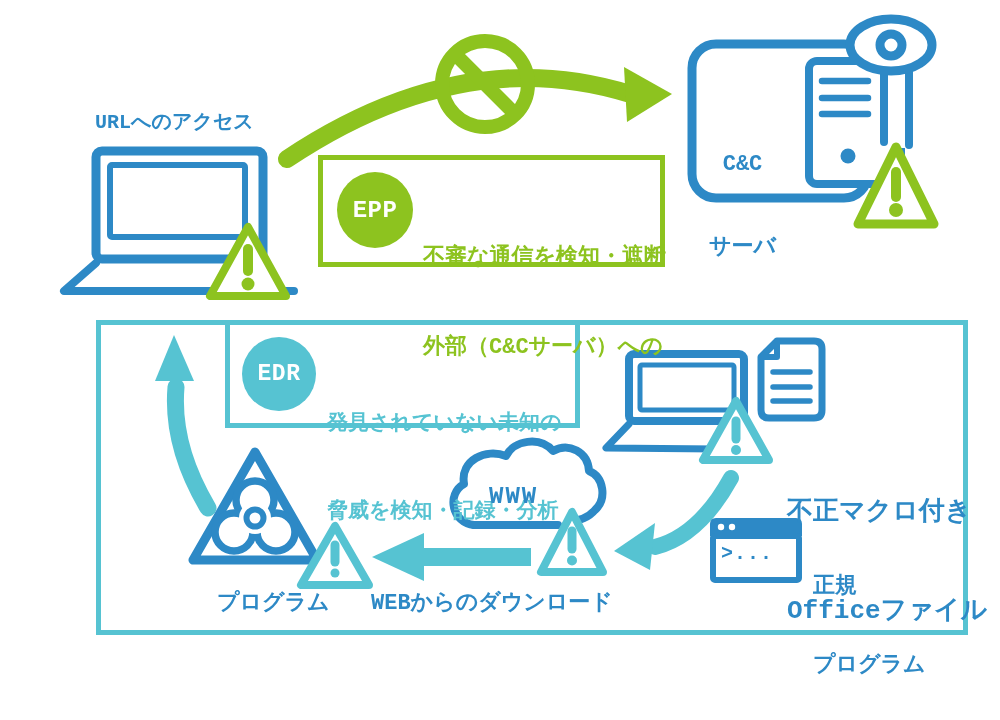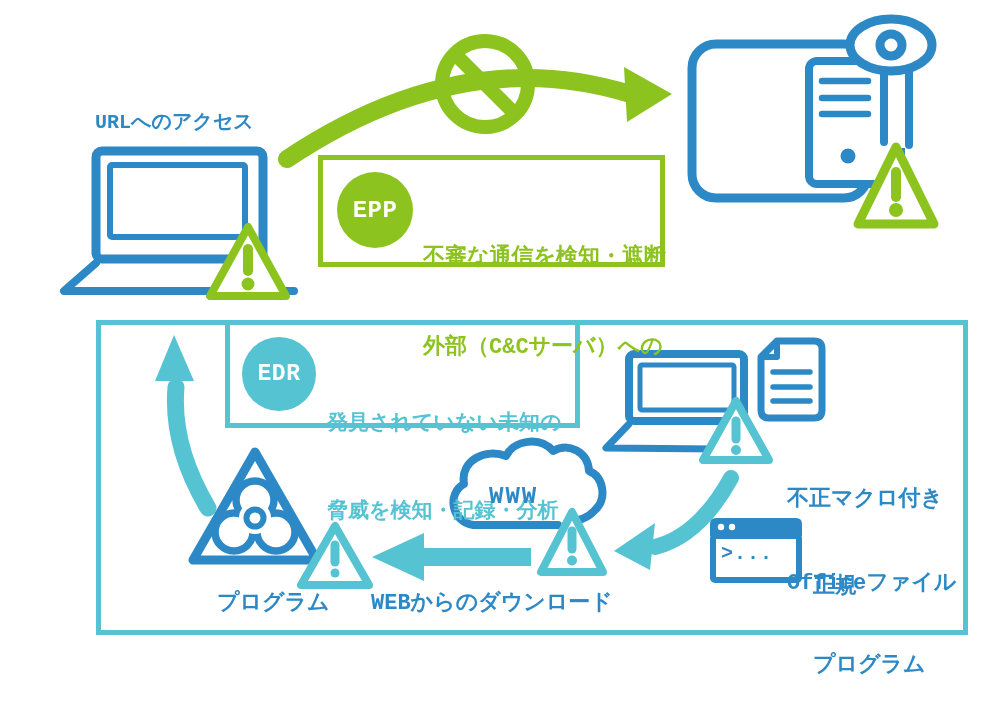--- a/index.html
+++ b/index.html
@@ -137,40 +137,44 @@
     <g>
       <path class="fB" d="M710 524 Q710 518 716 518 H796 Q802 518 802 524 V536 H710 Z"></path>
       <circle class="fW" cx="721" cy="527" r="3.2"></circle>
       <circle class="fW" cx="732" cy="527" r="3.2"></circle>
       <rect class="sB fN" stroke-width="6" x="713" y="536" width="86" height="44" rx="2"></rect>
     </g>
   </svg>
 
   <div class="lbl" style="left:95px; top:110px; font-size:20px;">URLへのアクセス</div>
 
+  <div class="lbl center" style="left:690px; top:96px; width:105px; font-size:22px;">
+    <div>C&amp;C</div>
+    <div>サーバ</div>
+  </div>
 
   <div class="badge green" style="left:337px; top:172px; width:76px; height:76px; font-size:24px;">EPP</div>
   <div class="lbl green" style="left:423px; top:183px; font-size:22px; line-height:1.36;">
     <div>不審な通信を検知・遮断</div>
     <div>外部（C&amp;Cサーバ）への</div>
   </div>
 
   <div class="badge teal" style="left:242px; top:337px; width:74px; height:74px; font-size:23px;">EDR</div>
   <div class="lbl teal" style="left:327px; top:350px; font-size:21px; line-height:1.4;">
     <div>発見されていない未知の</div>
     <div>脅威を検知・記録・分析</div>
   </div>
 
   <div class="lbl" style="left:489px; top:482px; font-size:24px; letter-spacing:2px;">WWW</div>
 
   <div class="lbl" style="left:371px; top:590px; font-size:22px;">WEBからのダウンロード</div>
 
   <div class="lbl" style="left:217px; top:590px; font-size:22px;">プログラム</div>
 
-  <div class="lbl" style="left:787px; top:430px; font-size:22px; line-height:1.27;">
+  <div class="lbl" style="left:787px; top:430px; font-size:26px; line-height:1.27;">
     <div>不正マクロ付き</div>
     <div>Officeファイル</div>
   </div>
 
   <div class="lbl" style="left:813px; top:521px; font-size:22px; line-height:1.2;">
     <div>正規</div>
     <div>プログラム</div>
   </div>
 
   <div class="lbl" style="left:721px; top:541px; font-size:20px; letter-spacing:1px;">&gt;...</div>

